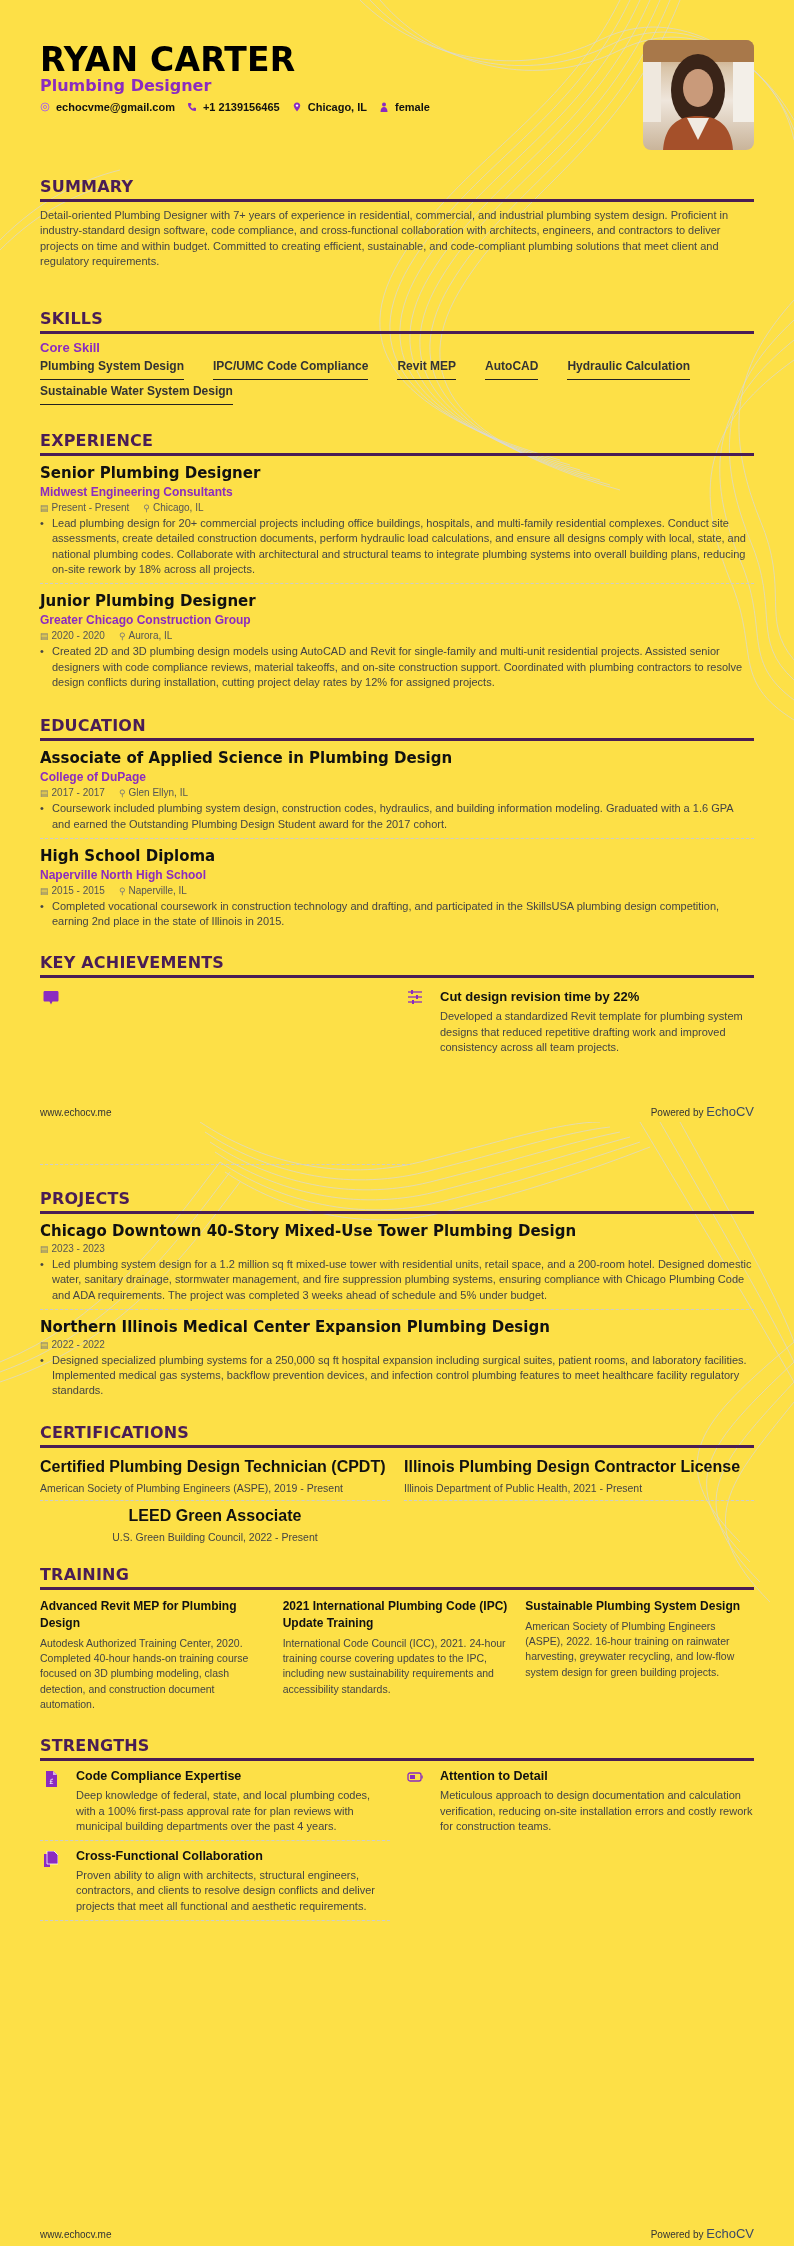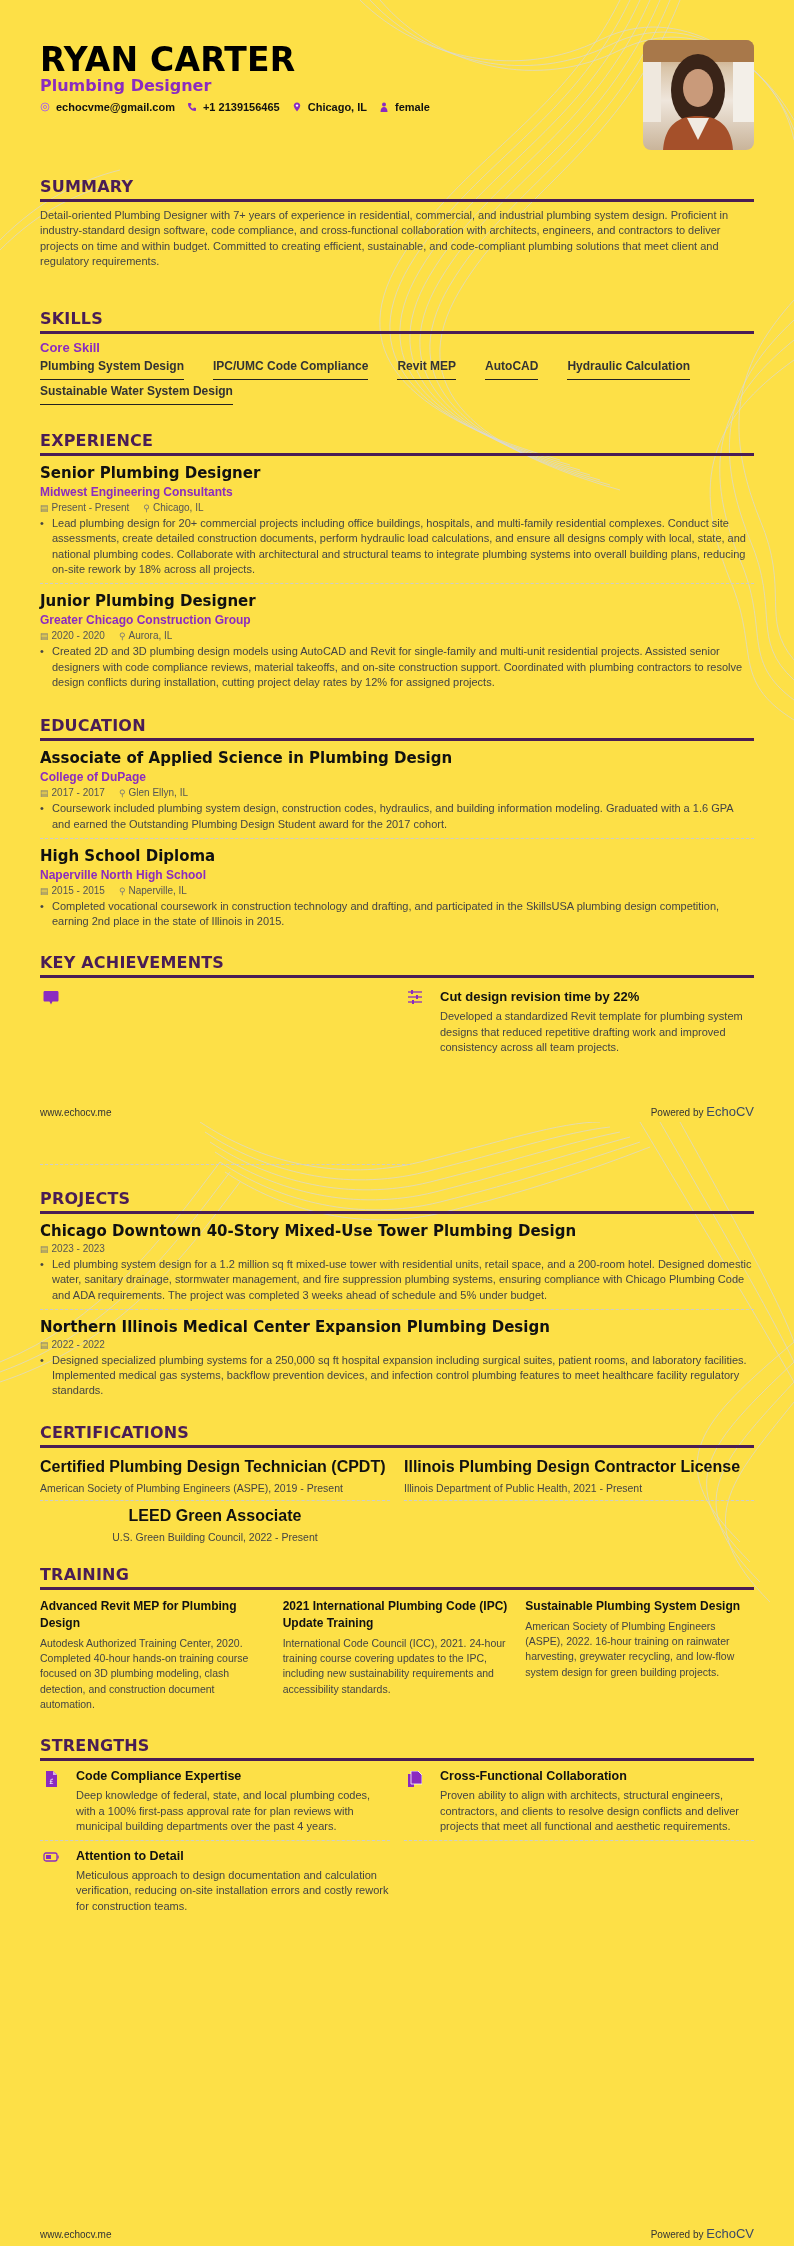--- a/index.html
+++ b/index.html
@@ -329,45 +329,45 @@
                 <path d="M1 0 H8 L12 4 V16 H1Z" fill="#8b2bc0"></path>
                 <path d="M8 0 V4 H12" fill="#d7b3ea"></path>
                 <text x="6.5" y="13" font-size="7" fill="#fff" text-anchor="middle" font-family="DejaVu Sans, sans-serif">£</text>
               </svg>
             </div>
           <div>
             <div class="str-title">Code Compliance Expertise</div>
             <div class="str-desc">Deep knowledge of federal, state, and local plumbing codes, with a 100% first-pass approval rate for plan reviews with municipal building departments over the past 4 years.</div>
           </div>
         </div>
-        <div class="str">
-          <div class="icon-box">
-              <svg width="14" height="16" viewBox="0 0 14 16">
-                <path d="M0 3 H6 V16 H0Z" fill="#8b2bc0"></path>
-                <path d="M3 0 H10 L14 4 V13 H3Z" fill="#8b2bc0" stroke="#fff" stroke-width="0.8"></path>
-              </svg>
-            </div>
-          <div>
-            <div class="str-title">Cross-Functional Collaboration</div>
-            <div class="str-desc">Proven ability to align with architects, structural engineers, contractors, and clients to resolve design conflicts and deliver projects that meet all functional and aesthetic requirements.</div>
-          </div>
-        </div>
         <div class="str nob">
           <div class="icon-box">
               <svg width="16" height="12" viewBox="0 0 16 12">
                 <rect x="1" y="2" width="13" height="8" rx="2" fill="none" stroke="#8b2bc0" stroke-width="1.3"></rect>
                 <rect x="3" y="4" width="5" height="4" fill="#8b2bc0"></rect>
                 <rect x="14.5" y="4.5" width="1.2" height="3" fill="#8b2bc0"></rect>
               </svg>
             </div>
           <div>
             <div class="str-title">Attention to Detail</div>
             <div class="str-desc">Meticulous approach to design documentation and calculation verification, reducing on-site installation errors and costly rework for construction teams.</div>
           </div>
         </div>
+        <div class="str">
+          <div class="icon-box">
+              <svg width="14" height="16" viewBox="0 0 14 16">
+                <path d="M0 3 H6 V16 H0Z" fill="#8b2bc0"></path>
+                <path d="M3 0 H10 L14 4 V13 H3Z" fill="#8b2bc0" stroke="#fff" stroke-width="0.8"></path>
+              </svg>
+            </div>
+          <div>
+            <div class="str-title">Cross-Functional Collaboration</div>
+            <div class="str-desc">Proven ability to align with architects, structural engineers, contractors, and clients to resolve design conflicts and deliver projects that meet all functional and aesthetic requirements.</div>
+          </div>
+        </div>
       </div>
     </div>
   </div>
 
   <div class="footer" style="top:1104px;">
     <span>www.echocv.me</span>
     <span><span>Powered by</span> <span class="brand">EchoCV</span></span>
   </div>
 </div>
 

